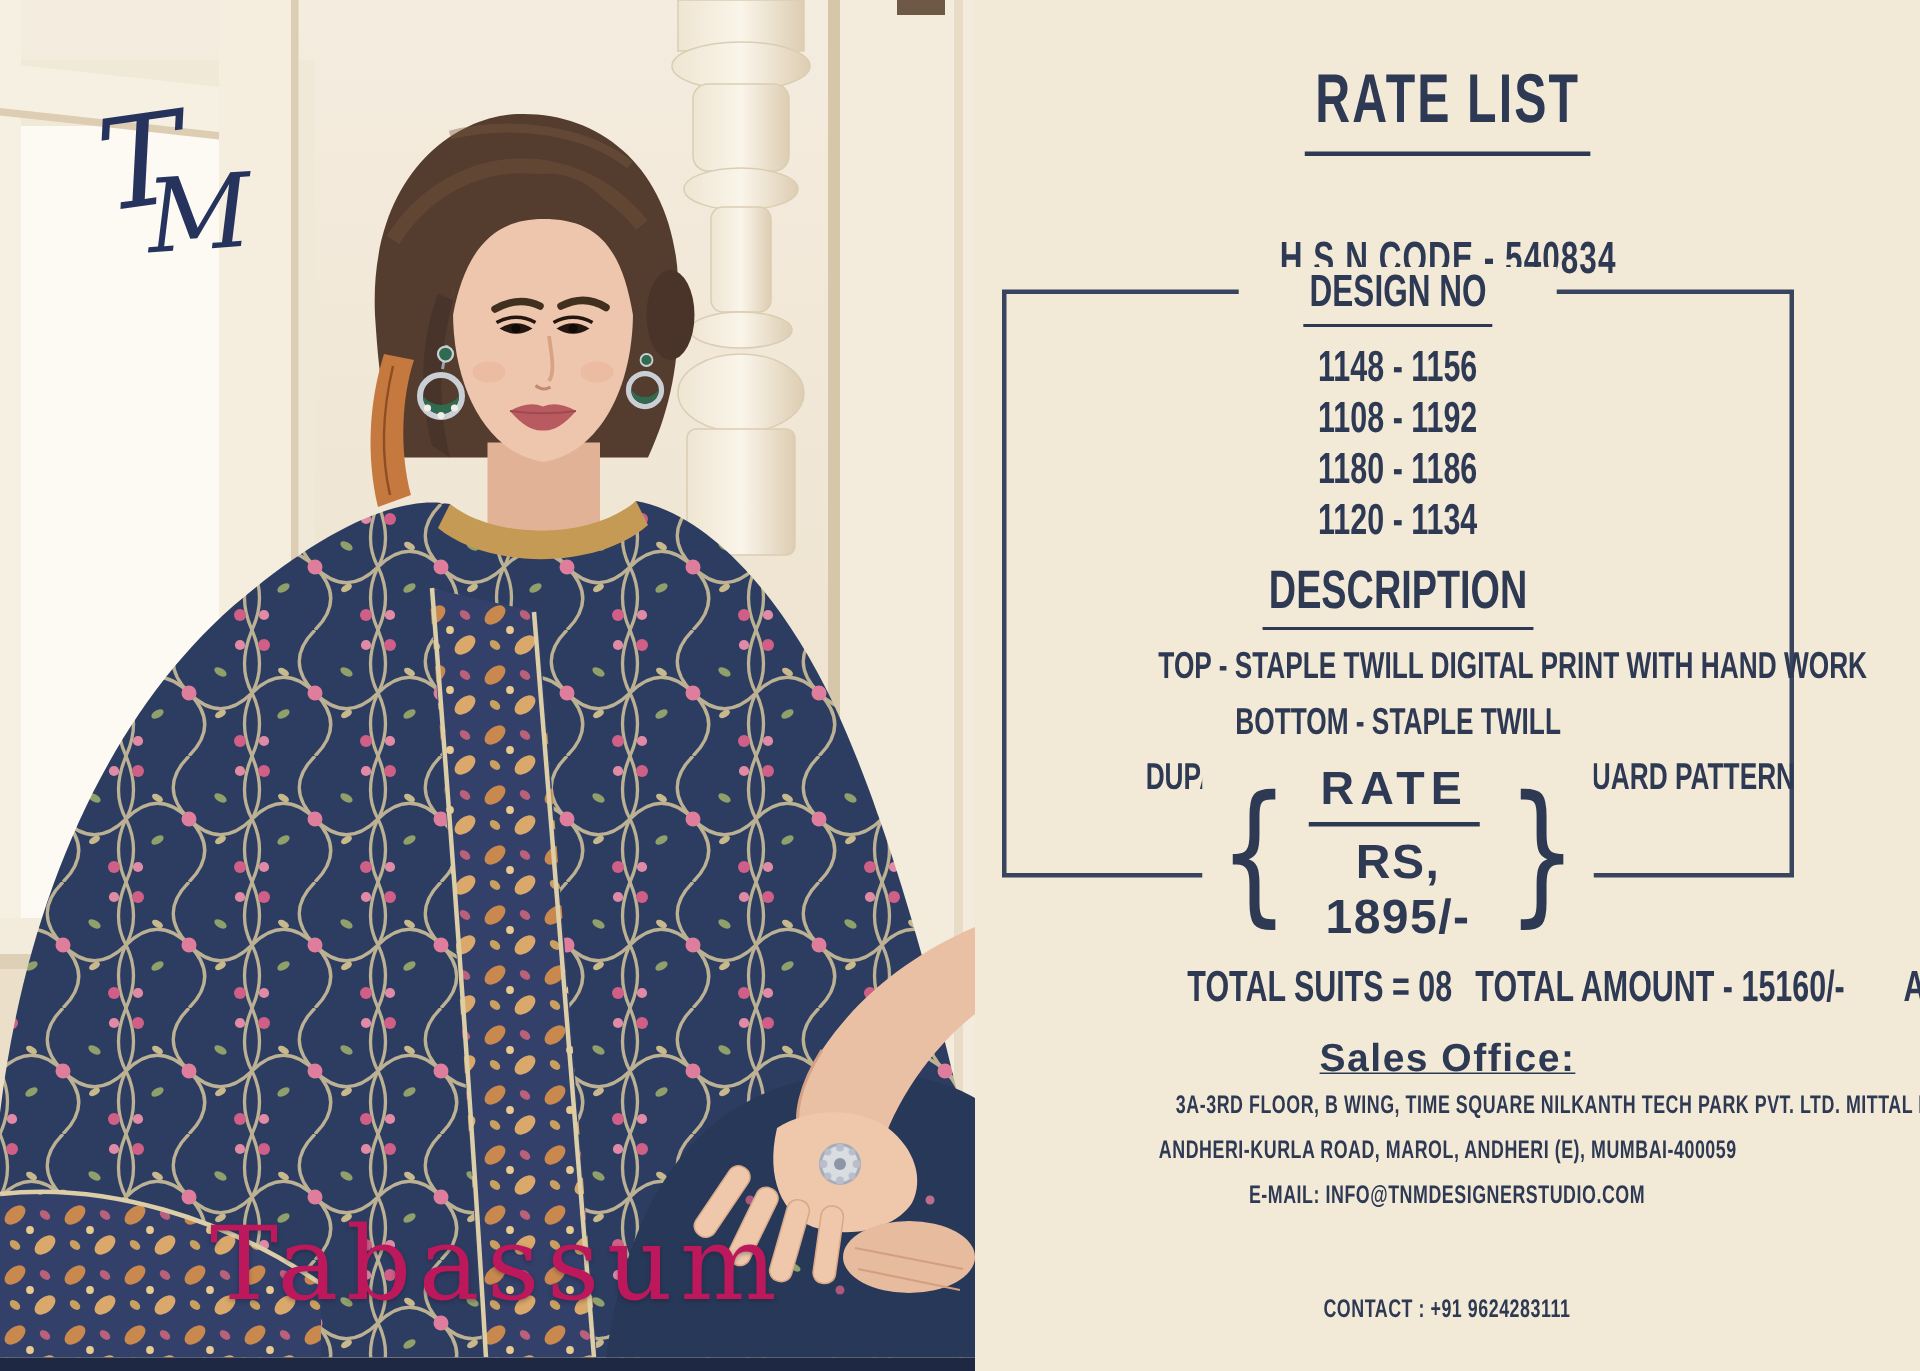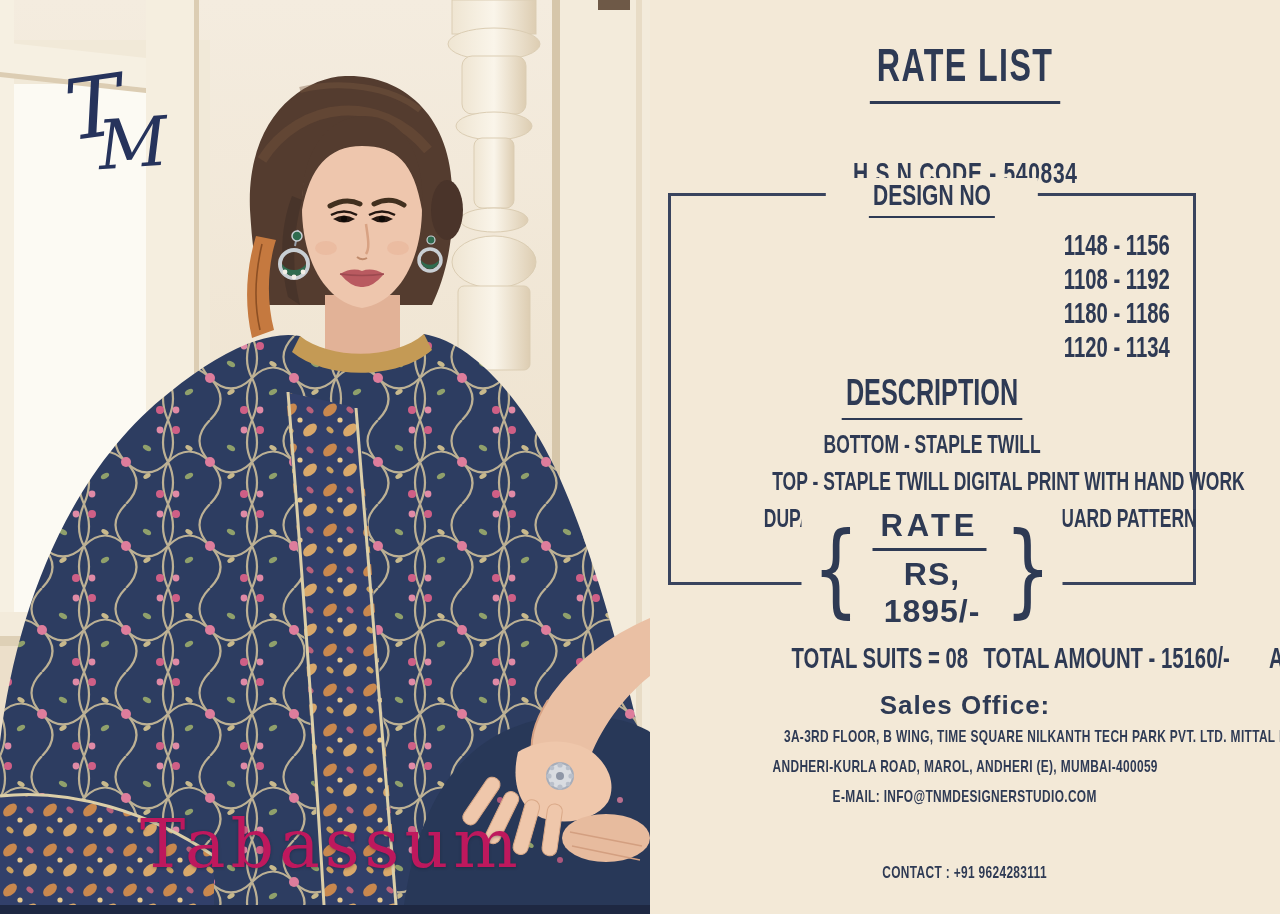--- a/index.html
+++ b/index.html
@@ -24,41 +24,41 @@
   .brand-logo .mono-m{position:absolute;left:46px;top:44px;font-size:68px;transform:rotate(-4deg);}
   .collection-name{
     position:absolute;left:140px;top:804px;color:#be185d;
     font-family:"DejaVu Serif",serif;font-size:68px;font-weight:400;letter-spacing:5px;
     text-shadow:0 1px 3px rgba(20,25,40,.35);white-space:nowrap;
   }
   .photo-bottom-strip{position:absolute;left:0;bottom:0;width:650px;height:9px;background:var(--strip);}
 
   
   .panel{position:relative;flex:1;height:914px;background:var(--cream);color:var(--navy);}
-  .center-line{position:absolute;width:100%;text-align:center;white-space:nowrap;}
+  .center-line{position:absolute;width:100%;text-align:center;white-space:nowrap;text-decoration:underline;}
   .cond{display:inline-block;white-space:nowrap;transform:scaleX(.70);font-weight:bold;}
   .u{border-bottom:3px solid var(--navy);padding:0 10px 9px;}
   .u2{border-bottom:2px solid var(--navy);padding:0 6px 4px;}
 
   .title-row{top:38px;}
   .title-row .title{font-size:46px;letter-spacing:2px;}
 
   .hsn-row{top:156px;}
   .hsn-row .hsn{font-size:30px;letter-spacing:1px;}
 
   .design-box{
     position:absolute;top:193px;left:18px;width:528px;height:392px;
     border:3px solid #39445e;text-align:center;
   }
   .design-label{
     position:absolute;top:-18px;left:50%;transform:translateX(-50%);
     background:var(--cream);padding:0 16px;white-space:nowrap;
   }
   .design-label .cond{font-size:30px;}
-  .ranges{padding-top:32px;text-align:right;}
+  .ranges{padding-top:32px;}
   .range-line{font-size:29px;line-height:34px;}
   .desc-heading{margin-top:8px;}
   .desc-heading .cond{font-size:36px;}
   .desc-lines{margin-top:6px;}
   .desc-line{font-size:25px;line-height:37px;}
 
   .rate-callout{
     position:absolute;bottom:-48px;left:50%;transform:translateX(-50%);
     background:var(--cream);display:flex;align-items:center;padding:0 2px;
   }
@@ -267,22 +267,22 @@
         <div class="range-line"><span class="cond">1148 - 1156</span></div>
         <div class="range-line"><span class="cond">1108 - 1192</span></div>
         <div class="range-line"><span class="cond">1180 - 1186</span></div>
         <div class="range-line"><span class="cond">1120 - 1134</span></div>
       </div>
 
       <div class="desc-heading">
         <span class="cond u2">DESCRIPTION</span>
       </div>
       <div class="desc-lines">
+        <div class="desc-line"><span class="cond">TOP - STAPLE TWILL DIGITAL PRINT WITH HAND WORK</span></div>
         <div class="desc-line"><span class="cond">BOTTOM - STAPLE TWILL</span></div>
-        <div class="desc-line"><span class="cond">TOP - STAPLE TWILL DIGITAL PRINT WITH HAND WORK</span></div>
         <div class="desc-line"><span class="cond">DUPATTA - PASHMINA TWILL JACQUARD PATTERN</span></div>
         <div class="desc-line"><span class="cond">DIGITAL PRINTED</span></div>
       </div>
 
       <div class="rate-callout">
         <span class="brace">{</span>
         <span class="rate-center">
           <span class="rate-heading">RATE</span>
           <span class="rate-value">RS, 1895/-</span>
         </span>

